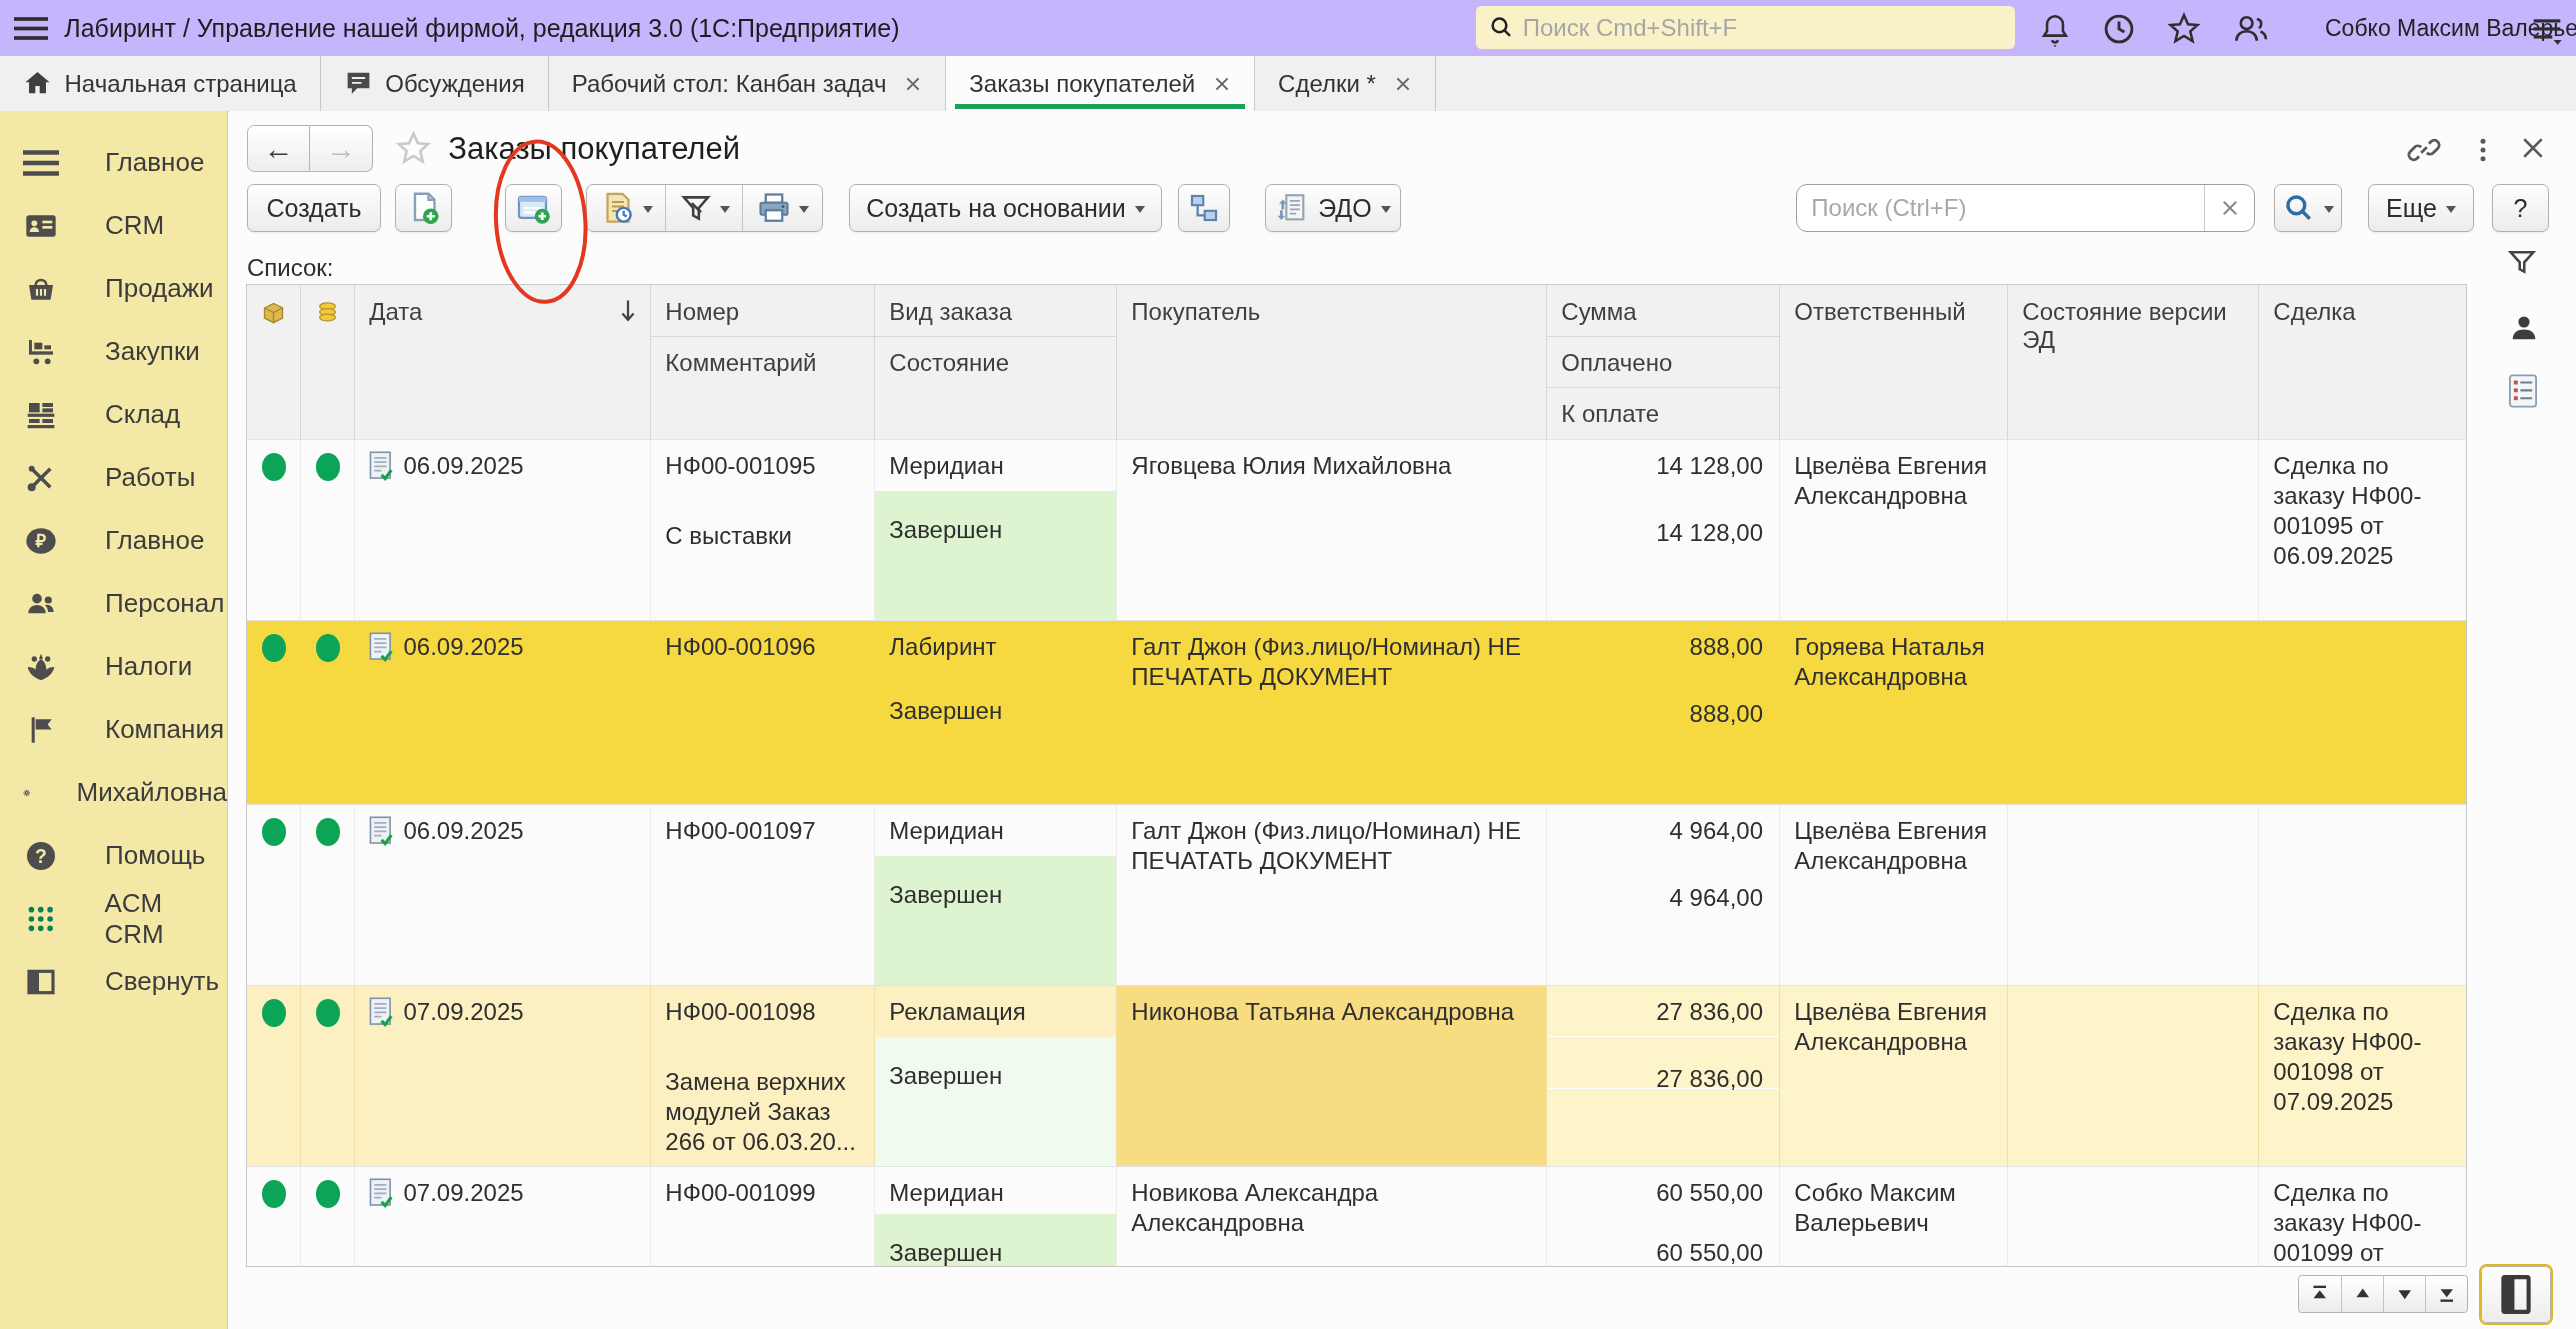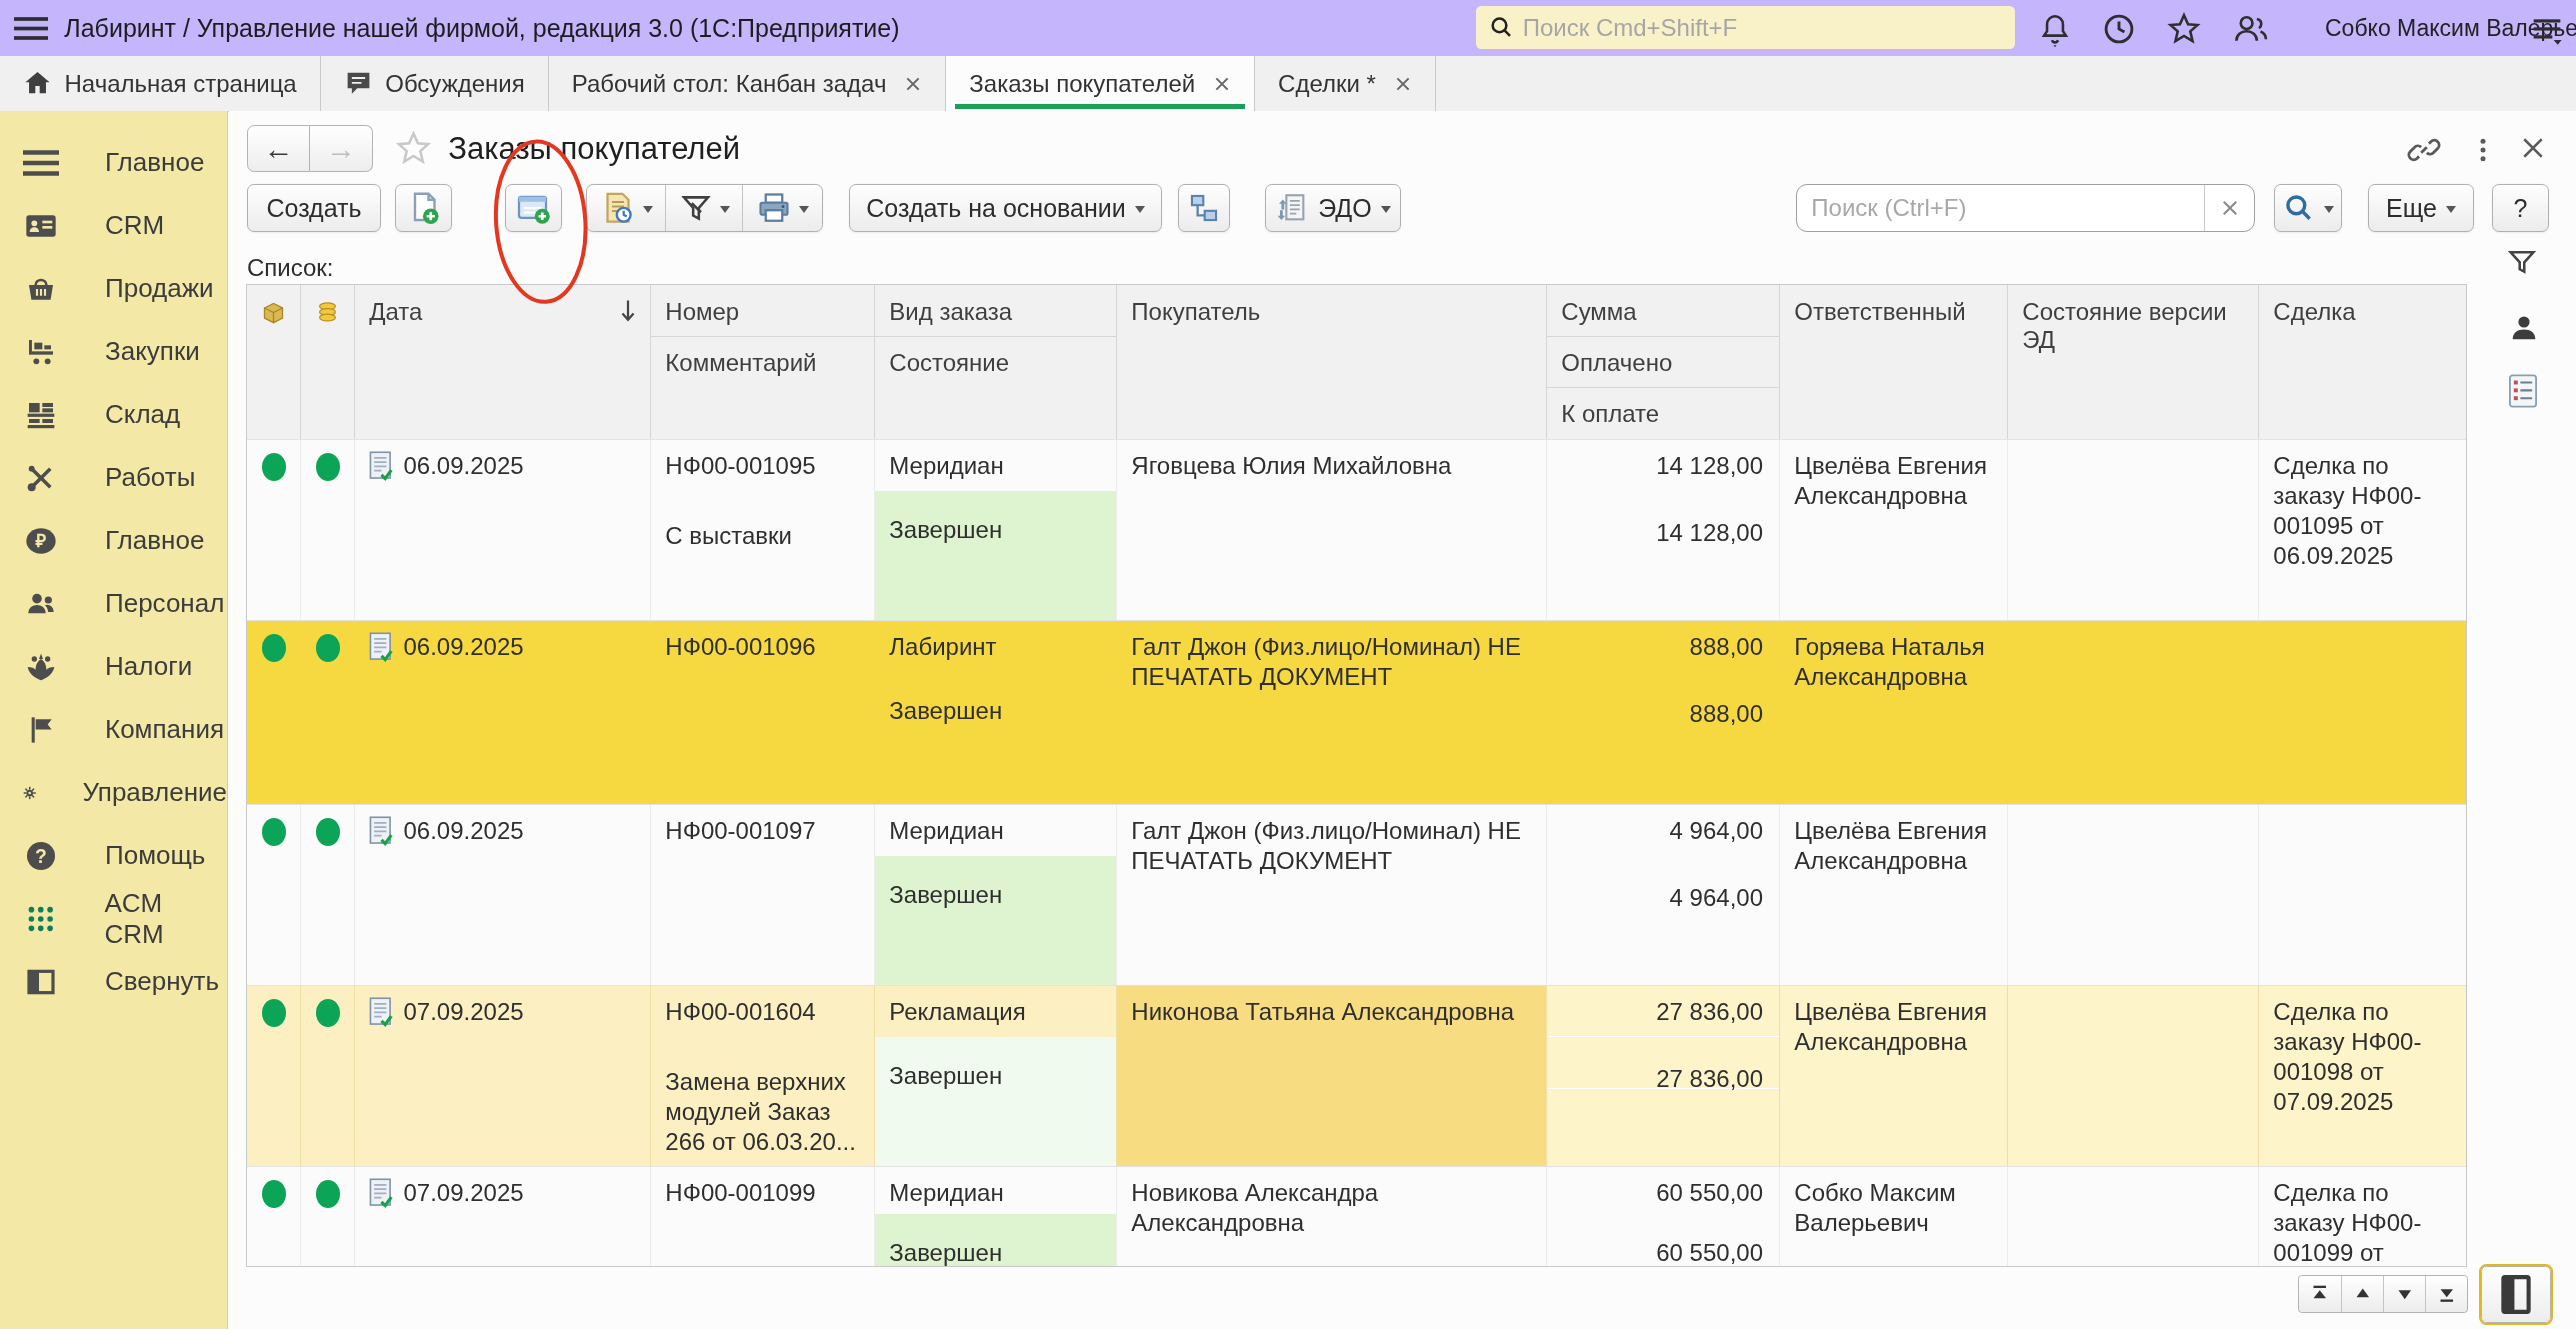--- a/index.html
+++ b/index.html
@@ -335,21 +335,21 @@
           <rect x="1" y="10.6" width="5" height="2.8" rx="1"></rect>
           <rect x="18" y="10.6" width="5" height="2.8" rx="1"></rect>
           <rect x="10.6" y="1" width="2.8" height="5" rx="1" transform="rotate(45 12 12)"></rect>
           <rect x="10.6" y="18" width="2.8" height="5" rx="1" transform="rotate(45 12 12)"></rect>
           <rect x="10.6" y="1" width="2.8" height="5" rx="1" transform="rotate(-45 12 12)"></rect>
           <rect x="10.6" y="18" width="2.8" height="5" rx="1" transform="rotate(-45 12 12)"></rect>
         </g>
         <circle cx="12" cy="12" r="6" fill="#4d4d4d"></circle>
         <circle cx="12" cy="12" r="2.4" fill="#f4e8a6"></circle>
       </svg>
-    <span class="slabel">Управление</span>
+    <span class="slabel">Михайловна</span>
   </div>
   <div class="side-item">
     <svg width="36" height="32" viewBox="0 0 24 24">
         <circle cx="12" cy="12" r="10.5" fill="#4d4d4d"></circle>
         <text x="12" y="17.2" font-size="14.5" font-weight="bold" fill="#f4e8a6" text-anchor="middle" font-family="Liberation Sans, sans-serif">?</text>
       </svg>
     <span class="slabel">Помощь</span>
   </div>
   <div class="side-item">
     <svg width="36" height="32" viewBox="0 0 24 24">
@@ -721,21 +721,21 @@
           <svg width="27" height="32" viewBox="0 0 22 26">
             <rect x="2" y="1" width="16" height="21" fill="#eef2f6" stroke="#7e93a8" stroke-width="1.3"></rect>
             <g stroke="#9fb0c0" stroke-width="1.4">
               <path d="M5 5.5h10M5 9h10M5 12.5h10M5 16h6"></path>
             </g>
             <path d="M11 19.5l3 3 5-7" fill="none" stroke="#19a049" stroke-width="2.6"></path>
           </svg>
           <span>07.09.2025</span>
         </div>
       <div class="c cstack">
-          <div class="l1">НФ00-001604</div>
+          <div class="l1">НФ00-001098</div>
           <div class="l2">Замена верхних модулей Заказ 266 от 06.03.20...</div>
         </div>
       <div class="c cstack">
           <div class="l1">Рекламация</div>
           <div class="statusblk">Завершен</div>
         </div>
       <div class="c ccust">Никонова Татьяна Александровна</div>
       <div class="c cstack csumcol">
           <div class="n1" style="border-bottom:0.9px solid #fff">27 836,00</div>
           <div class="n2" style="border-bottom:0.9px solid #fff; flex:none; height:52px">27 836,00</div>

